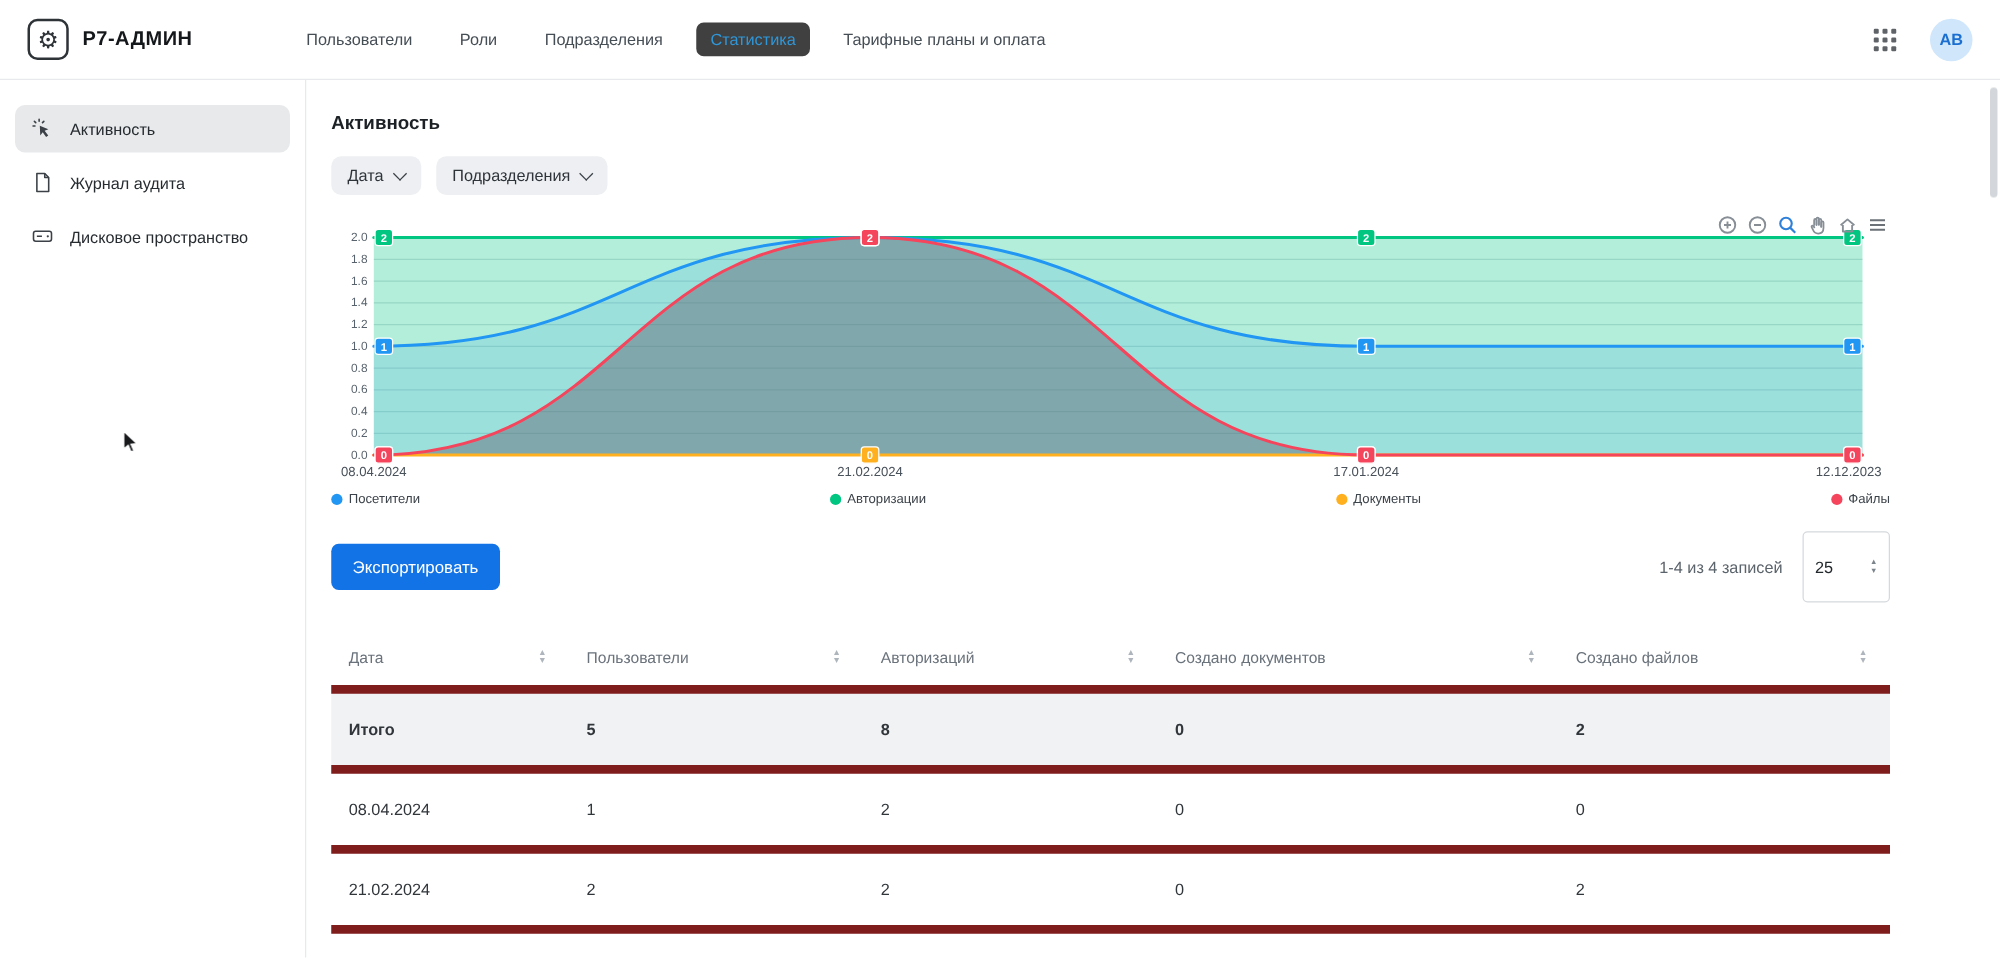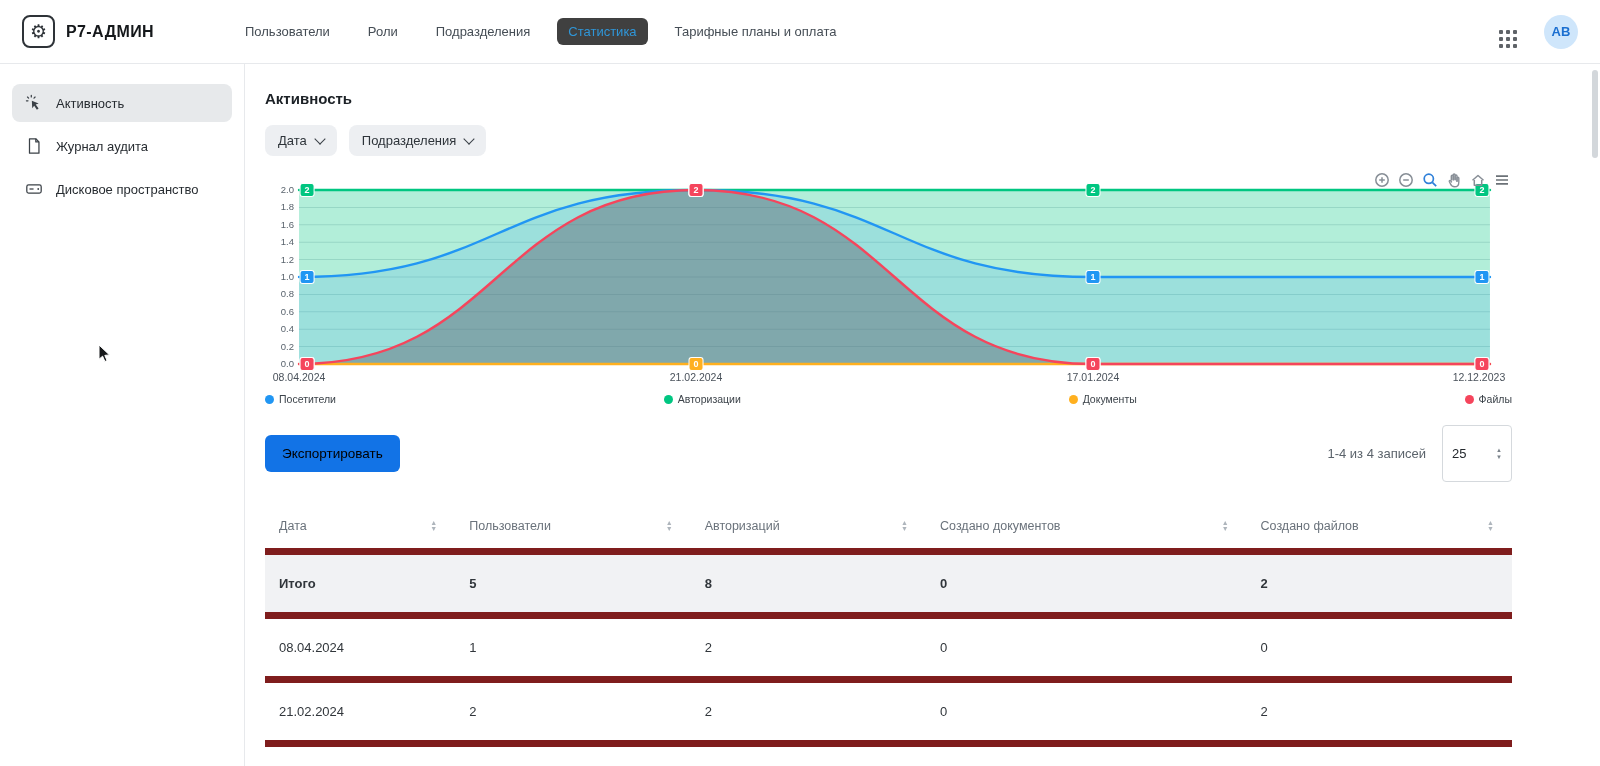--- a/index.html
+++ b/index.html
@@ -8,21 +8,21 @@
   
   header{position:fixed;top:0;left:0;right:0;height:64px;background:#fff;
     border-bottom:1px solid #e7e9ec;display:flex;align-items:center;z-index:10;padding:0 22px}
   .brand{display:flex;align-items:center;gap:11px;width:206px}
   .logo{width:33px;height:33px;border:2.5px solid #2e3338;border-radius:8px;display:flex;
     align-items:center;justify-content:center;font-size:19px;color:#2e3338}
   .logo-text{font-weight:bold;font-size:16px;letter-spacing:.4px;color:#15181b}
   .topnav{display:flex;align-items:flex-start;gap:16px;margin-left:6px}
   .nav-item{font-size:13px;color:#454d55;padding:6px 11px;border-radius:6px;cursor:pointer;white-space:nowrap}
   .nav-item.active{background:#404040;color:#2f96d8}
-  .header-right{margin-left:auto;display:flex;align-items:flex-end;gap:26px}
+  .header-right{margin-left:auto;display:flex;align-items:center;gap:26px}
   .apps-grid{width:20px;height:20px;cursor:pointer}
   .avatar{width:34px;height:34px;border-radius:50%;background:#cfe6fb;color:#1b6fd0;
     font-weight:bold;font-size:13px;display:flex;align-items:center;justify-content:center;cursor:pointer}
   
   aside{position:fixed;top:64px;left:0;bottom:0;width:245px;background:#fff;
     border-right:1px solid #e7e9ec;padding:20px 12px}
   .side-item{display:flex;align-items:center;gap:13px;padding:10px 13px;border-radius:8px;
     font-size:13px;color:#272c31;margin-bottom:5px;cursor:pointer}
   .side-item.active{background:#e7e9eb}
   .side-icon{width:18px;height:18px;display:flex;align-items:center;justify-content:center}
@@ -35,21 +35,21 @@
   .chev{width:8px;height:8px;border-right:1.6px solid #3a4047;border-bottom:1.6px solid #3a4047;
     transform:rotate(45deg);margin-top:-4px}
   .chart-card{position:relative;margin-bottom:6px}
   .modebar{position:absolute;top:-6px;right:2px;display:flex;gap:8px;align-items:center;z-index:3}
   .mb{width:16px;height:16px;cursor:pointer}
   #chart-svg{width:100%;height:212px;display:block;overflow:hidden}
   .legend{display:flex;justify-content:space-between;gap:15px;margin-top:3px;font-size:10.5px;color:#3c434a}
   .li{display:flex;align-items:center;gap:5px}
   .dot{width:9px;height:9px;border-radius:50%}
   .actions-row{display:flex;align-items:center;justify-content:space-between;margin:20px 0 22px}
-  .export-btn{background:#1273e6;color:#000000;border:none;border-radius:6px;padding:11px 17px;
+  .export-btn{background:#1273e6;color:#ffffff;border:none;border-radius:6px;padding:11px 17px;
     font-size:13.5px;font-family:inherit;cursor:pointer}
   .pager{display:flex;align-items:center;gap:16px;font-size:13px;color:#5b636b}
   .page-size{display:flex;align-items:center;justify-content:space-between;width:70px;
     border:1px solid #d5d9dd;border-radius:4px;padding:20px 9px;font-size:13px;color:#23282d;background:#fff;cursor:pointer}
   .spin{display:flex;flex-direction:column;font-size:6px;color:#7b838b;line-height:1.15}
   .tri{display:flex;flex-direction:column;font-size:7px;color:#aeb5bc;line-height:.85}
   .thead,.tr{display:grid;grid-template-columns:190fr 235fr 235fr 320fr 265fr}
   .thead{padding:15px 0}
   .th{display:flex;align-items:center;justify-content:space-between;font-size:12.5px;
     color:#6a727b;padding:0 18px 0 14px;cursor:pointer}

